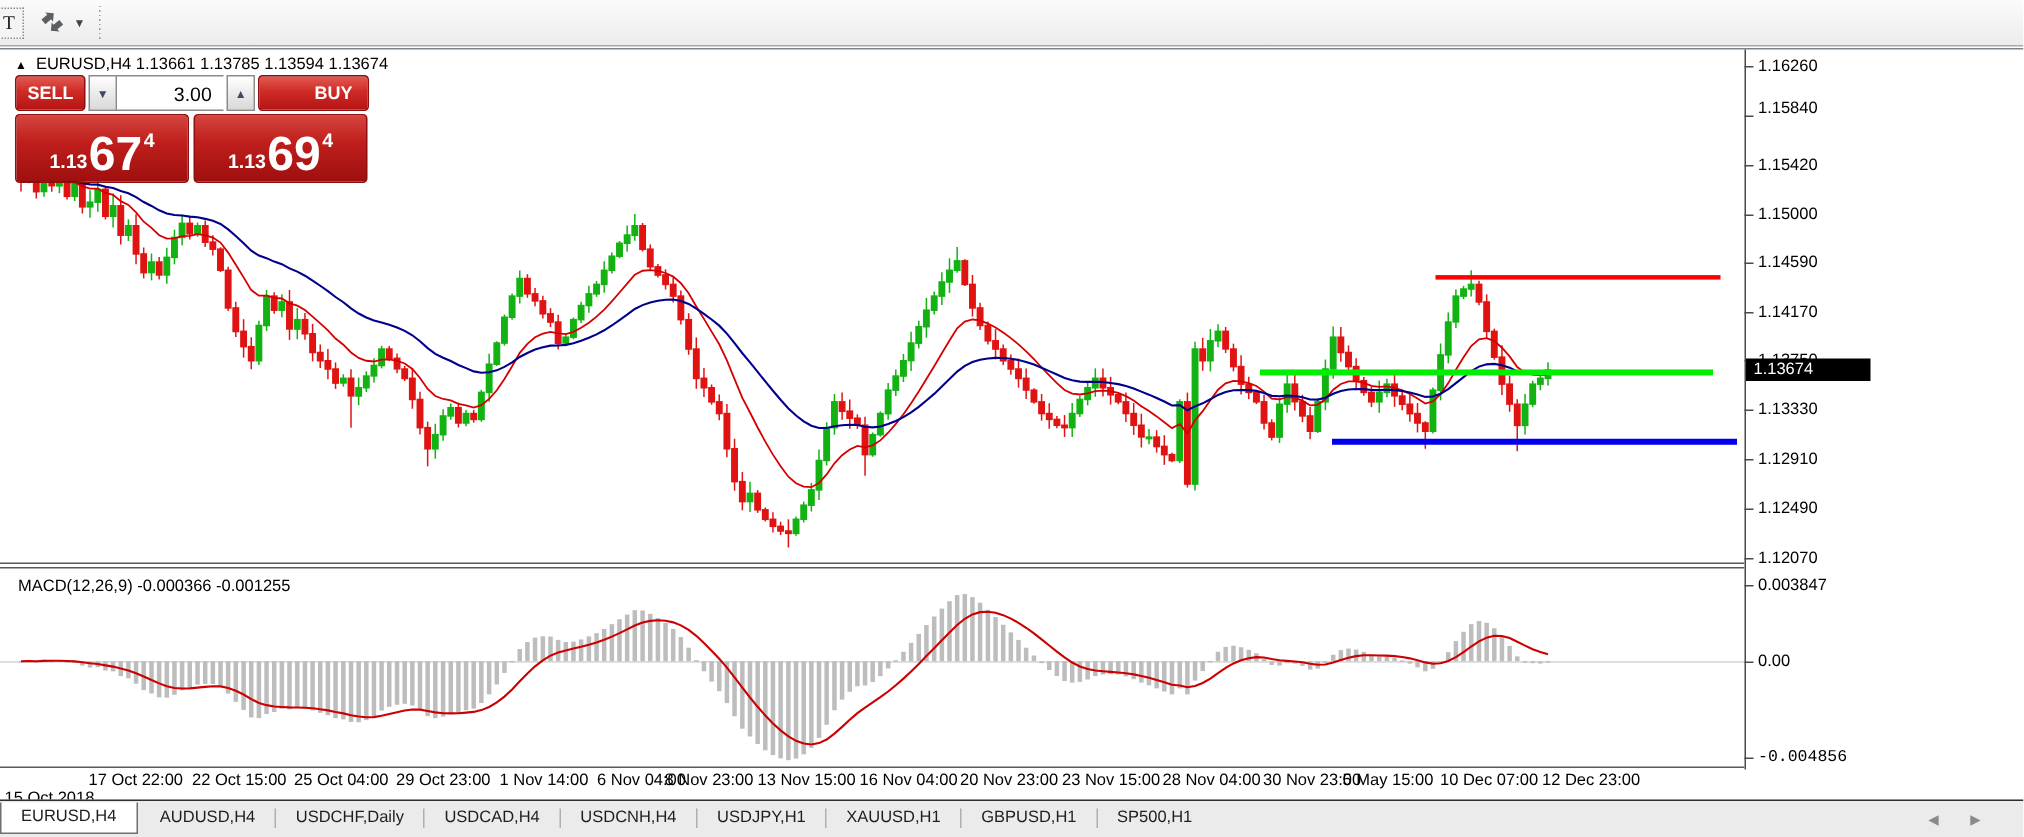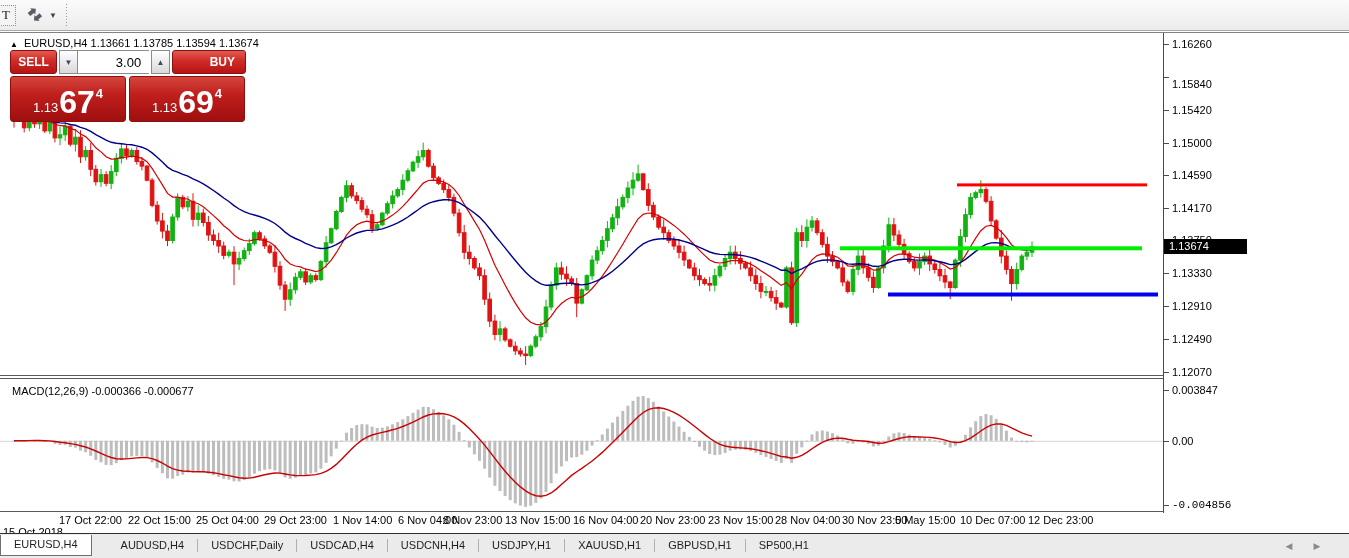--- a/index.html
+++ b/index.html
@@ -46,30 +46,30 @@
   .spinbtn{width:22px;background:linear-gradient(#ffffff,#d8d8d8);border:1px solid #8c8c8c;
     color:#3c4a66;font-size:8px;display:flex;align-items:center;justify-content:center;margin-left:2px;}
   .volfield{width:84px;background:#fff;border:1px solid #8c8c8c;border-left:none;border-right:none;
     font-size:13px;color:#000;display:flex;align-items:center;justify-content:flex-end;padding-right:8px;}
   .buybtn{margin-left:2px;padding-left:27px;}
   .ocp-row2{display:flex;margin-top:2px;}
   .quote{width:114px;height:42px;border-radius:3px;color:#fff;
     background:linear-gradient(#d4453e 0%,#c01f1c 40%,#9e0f0f 100%);border:1px solid #8f0f0f;
     display:flex;align-items:flex-end;justify-content:center;padding-bottom:2px;}
   .quote + .quote{margin-left:3px;}
-  .q-small{font-size:13px;font-weight:normal;margin-bottom:4px;}
+  .q-small{font-size:13px;font-weight:bold;margin-bottom:4px;}
   .q-big{font-size:32px;font-weight:bold;line-height:34px;margin:0 1px;}
   .q-sup{font-size:13px;font-weight:bold;margin-bottom:18px;}
   
   .tabbar{position:absolute;left:0;top:533px;width:1349px;height:25px;background:#ebebeb;
     border-top:1px solid #2f2f2f;}
   .tabs{position:absolute;left:0;top:0;height:22px;display:flex;align-items:center;}
   .tab{padding:0 13px;height:21px;line-height:21px;color:#1e1e1e;white-space:nowrap;}
   .tab.active{background:#fff;border:1px solid #6f6f6f;border-top:none;height:20px;
-    line-height:19px;margin-right:16px;}
+    line-height:19px;margin-right:2px;}
   .tabdiv{width:1px;height:13px;background:#b0b0b0;}
   .tab-arrow{position:absolute;top:5px;width:14px;height:14px;color:#8a8a8a;font-size:9px;
     text-align:center;line-height:14px;}
 </style>
 </head>
 <body>
 
 <div class="toolbar">
   <div class="ttool">T</div>
   <div class="sync">
@@ -717,27 +717,27 @@
       <span class="q-sup">4</span>
     </div>
     <div class="quote">
       <span class="q-small">1.13</span>
       <span class="q-big">69</span>
       <span class="q-sup">4</span>
     </div>
   </div>
 </div>
 
-<div class="macd-label">MACD(12,26,9) -0.000366 -0.000677</div>
+<div class="macd-label">MACD(12,26,9) -0.000366 -0.001255</div>
 
 <div id="priceAxis">
     <div class="pdash" style="top: 44px;"></div>
     <div class="ptick" style="top: 37px;">1.16260</div>
     <div class="pdash" style="top: 76.8783px;"></div>
-    <div class="ptick" style="top: 77px; text-align: right;">1.15840</div>
+    <div class="ptick" style="top: 65px; text-align: right;">1.15840</div>
     <div class="pdash" style="top: 109.757px;"></div>
     <div class="ptick" style="top: 102.757px;">1.15420</div>
     <div class="pdash" style="top: 142.635px;"></div>
     <div class="ptick" style="top: 135.635px;">1.15000</div>
     <div class="pdash" style="top: 174.73px;"></div>
     <div class="ptick" style="top: 167.73px;">1.14590</div>
     <div class="pdash" style="top: 207.609px;"></div>
     <div class="ptick" style="top: 200.609px;">1.14170</div>
     <div class="pdash" style="top: 240.487px;"></div>
     <div class="ptick" style="top: 233.487px;">1.13750</div>

